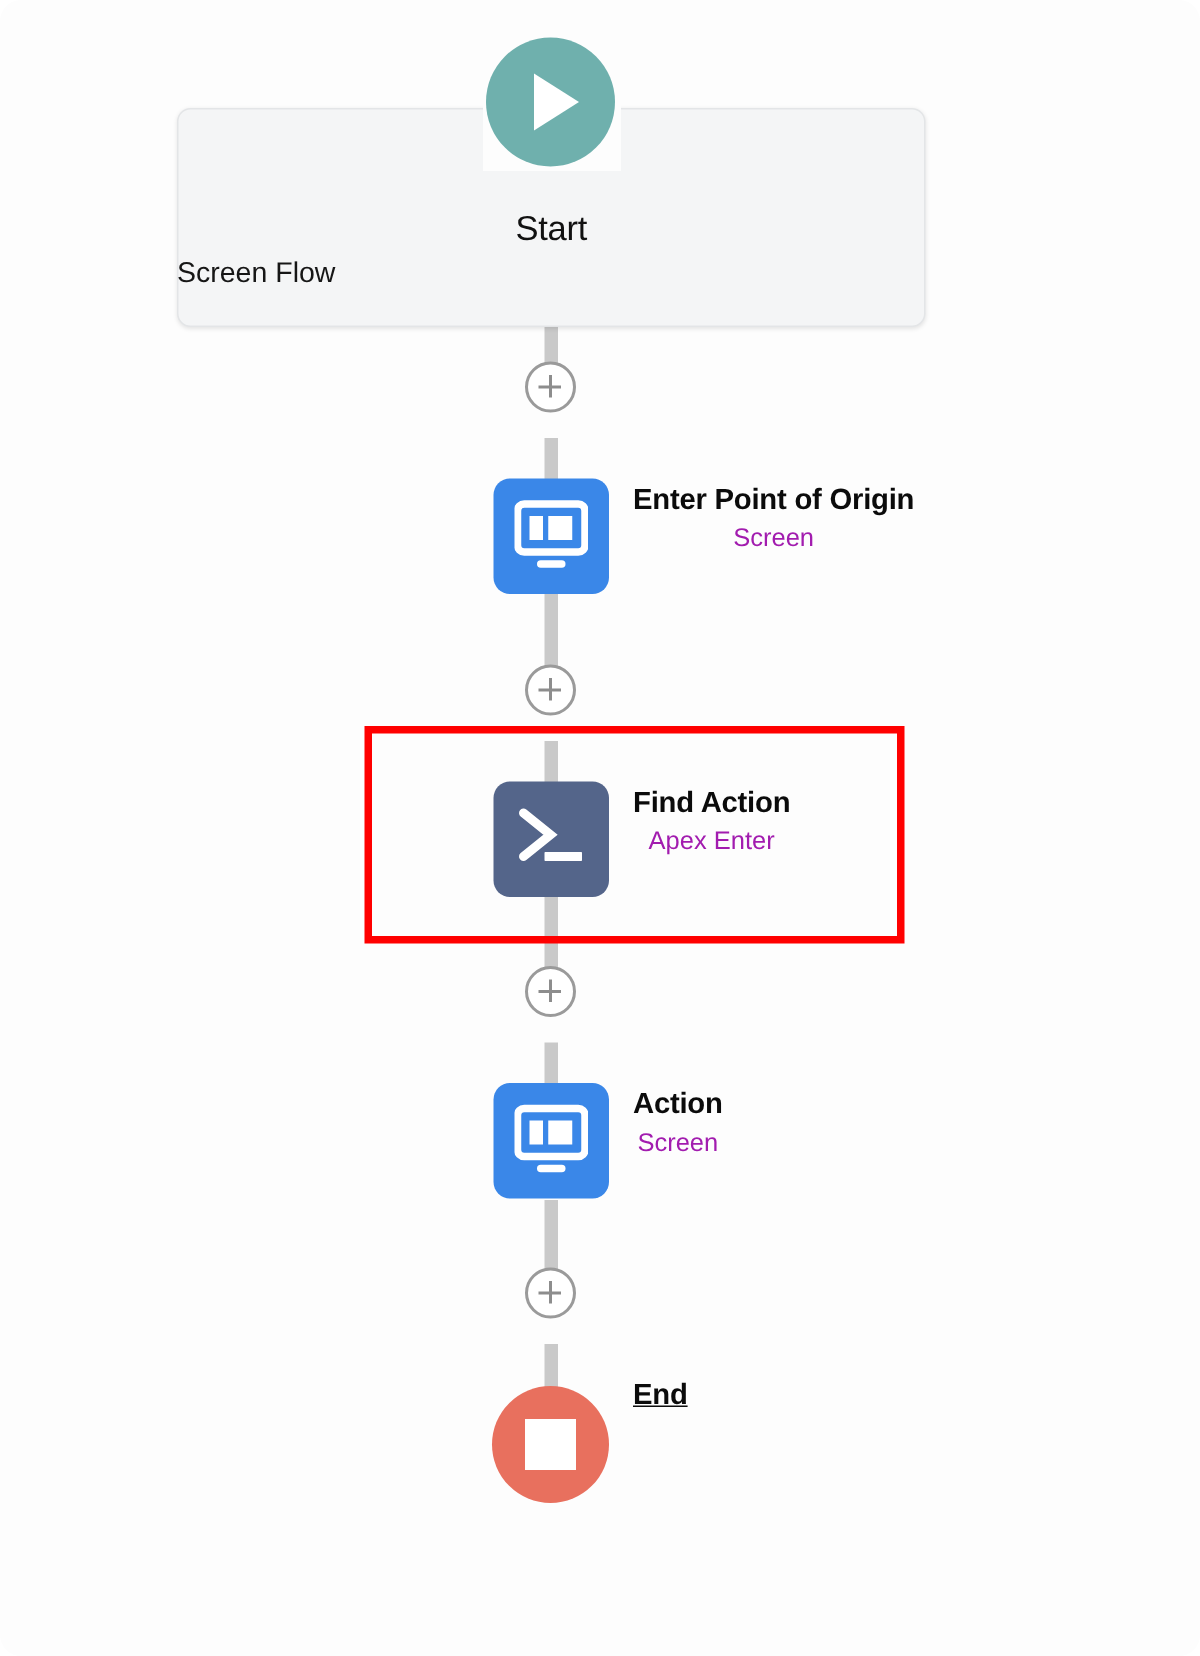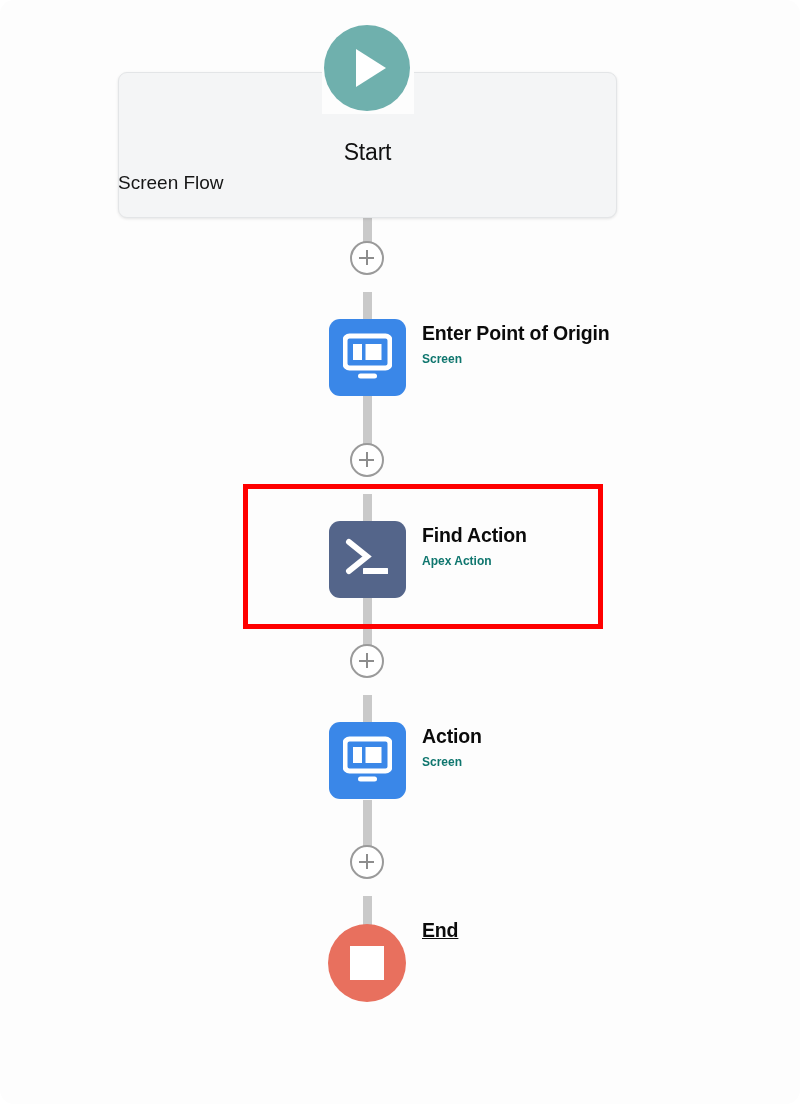--- a/index.html
+++ b/index.html
@@ -130,33 +130,33 @@
     border-radius: 11px;
   }
   .node-icon.screen  { background: #3a87e8; }
   .node-icon.apex    { background: #54658a; }
 
   .node-text {
     position: absolute;
     left: 93px;
     top: 2px;
     white-space: nowrap;
+    text-align: center;
   }
   .node-title {
     font-size: 19.5px;
     font-weight: bold;
     color: #0b0b0b;
     letter-spacing: -0.15px;
     line-height: 25px;
   }
   .node-subtitle {
-    font-size: 12px;
-    color: #0f766e;
+    font-size: 17px;
+    color: #a21caf;
     line-height: 26px;
-    font-weight: bold;
   }
 
   
   .glyph-monitor {
     position: absolute;
     left: 14px;
     top: 14px;
     width: 49px;
     height: 49px;
   }
@@ -260,21 +260,21 @@
 
   <div class="node" style="top:521px;">
     <div class="node-icon apex">
       <svg class="glyph-terminal" viewBox="0 0 48 45">
         <polyline points="5,5 23,19.5 5,34" fill="none" stroke="#ffffff" stroke-width="6" stroke-linecap="round" stroke-linejoin="miter"></polyline>
         <rect x="19" y="31" width="25" height="6" rx="0.5" ry="0.5" fill="#ffffff"></rect>
       </svg>
     </div>
     <div class="node-text">
       <div class="node-title">Find Action</div>
-      <div class="node-subtitle">Apex Action</div>
+      <div class="node-subtitle">Apex Enter</div>
     </div>
   </div>
 
   <div class="highlight-box"></div>
 
   <div class="plus-btn" style="top:644px;">
     <div class="bar-h"></div>
     <div class="bar-v"></div>
   </div>
 

